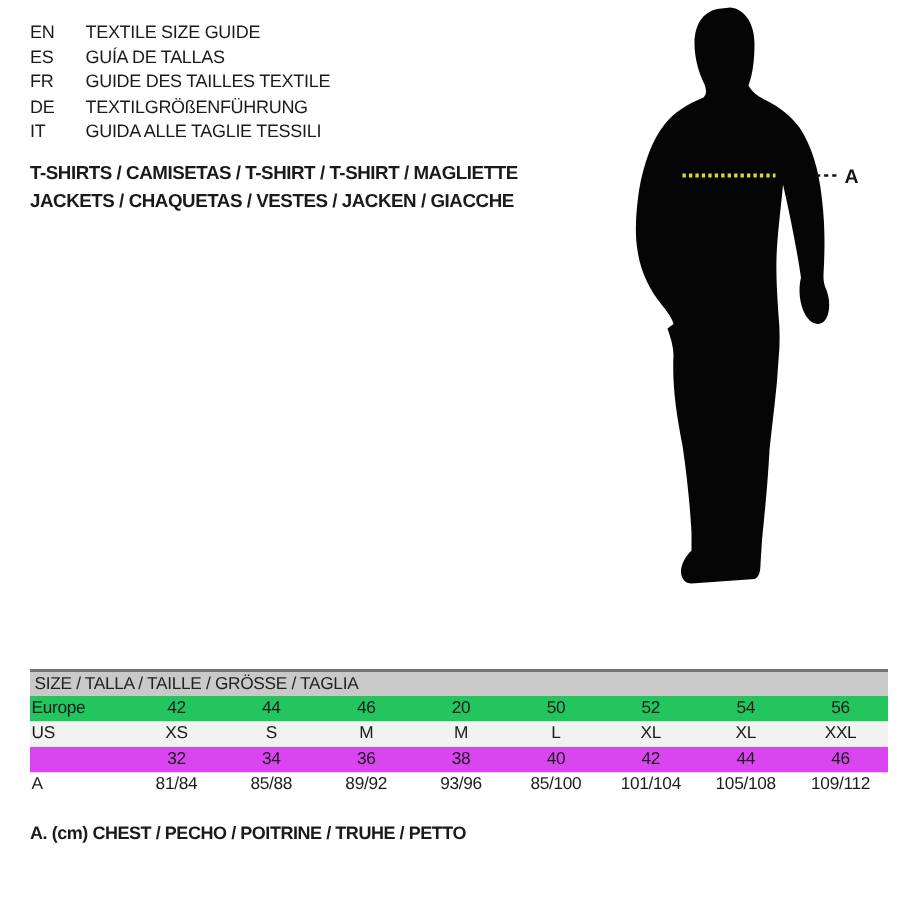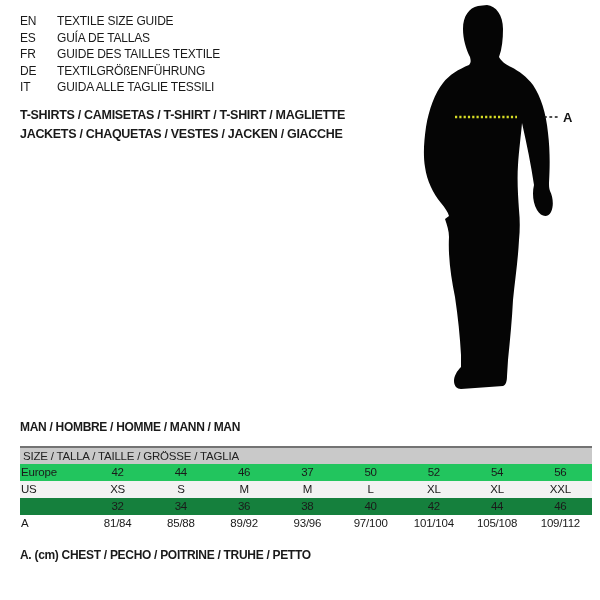--- a/index.html
+++ b/index.html
@@ -24,21 +24,21 @@
 
   
   .size-table{position:absolute;left:20px;top:446px;width:572px;font-size:11.5px;letter-spacing:-0.2px;}
   .tbl-header{height:16px;line-height:16px;background:#c9c9c9;border-top:2px solid #737373;
               padding-left:3px;font-weight:500;color:#222;}
   .tbl-row{display:grid;grid-template-columns:66px repeat(8,1fr);height:17px;line-height:17px;}
   .tbl-row .lbl{text-align:left;padding-left:1px;}
   .tbl-row .val{text-align:center;}
   .row-0{background:#22c55e;}
   .row-1{background:#f2f2f2;}
-  .row-2{background:#15803d;}
+  .row-2{background:#d946ef;}
   .row-3{background:#ffffff;}
 
   
   .footnote{position:absolute;left:20px;top:548px;font-size:12px;font-weight:700;letter-spacing:-0.3px;}
 </style>
 </head>
 <body>
 
 <div id="page">
 
@@ -107,31 +107,30 @@
            C 95,64 92,62 89,57
            C 92,49 93,39 93,29
            C 93,15 86,6 77,5
            Z"></path>
       <line x1="45" y1="117" x2="107" y2="117" stroke-width="2.6" stroke-dasharray="2.2 2.1" stroke="#d7dd26"></line>
       <line x1="134" y1="117" x2="149" y2="117" stroke-width="1.6" stroke-dasharray="2.8 2.6" stroke="#141414"></line>
       <text x="153" y="122" font-size="13" font-weight="600" fill="#141414" font-family="Liberation Sans, sans-serif">A</text>
     </svg>
   </div>
 
-  <div class="section-title">MAN / HOMBRE / HOMME / MANN / MAN</div>
 
   <div class="size-table">
     <div class="tbl-header">SIZE / TALLA / TAILLE / GRÖSSE / TAGLIA</div>
 
     <div class="tbl-row row-0">
       <span class="lbl">Europe</span>
       <span class="val">42</span>
       <span class="val">44</span>
       <span class="val">46</span>
-      <span class="val">37</span>
+      <span class="val">20</span>
       <span class="val">50</span>
       <span class="val">52</span>
       <span class="val">54</span>
       <span class="val">56</span>
     </div>
 
     <div class="tbl-row row-1">
       <span class="lbl">US</span>
       <span class="val">XS</span>
       <span class="val">S</span>
@@ -154,21 +153,21 @@
       <span class="val">44</span>
       <span class="val">46</span>
     </div>
 
     <div class="tbl-row row-3">
       <span class="lbl">A</span>
       <span class="val">81/84</span>
       <span class="val">85/88</span>
       <span class="val">89/92</span>
       <span class="val">93/96</span>
-      <span class="val">97/100</span>
+      <span class="val">85/100</span>
       <span class="val">101/104</span>
       <span class="val">105/108</span>
       <span class="val">109/112</span>
     </div>
   </div>
 
   <div class="footnote">A. (cm) CHEST / PECHO / POITRINE / TRUHE / PETTO</div>
 
 </div>
 

